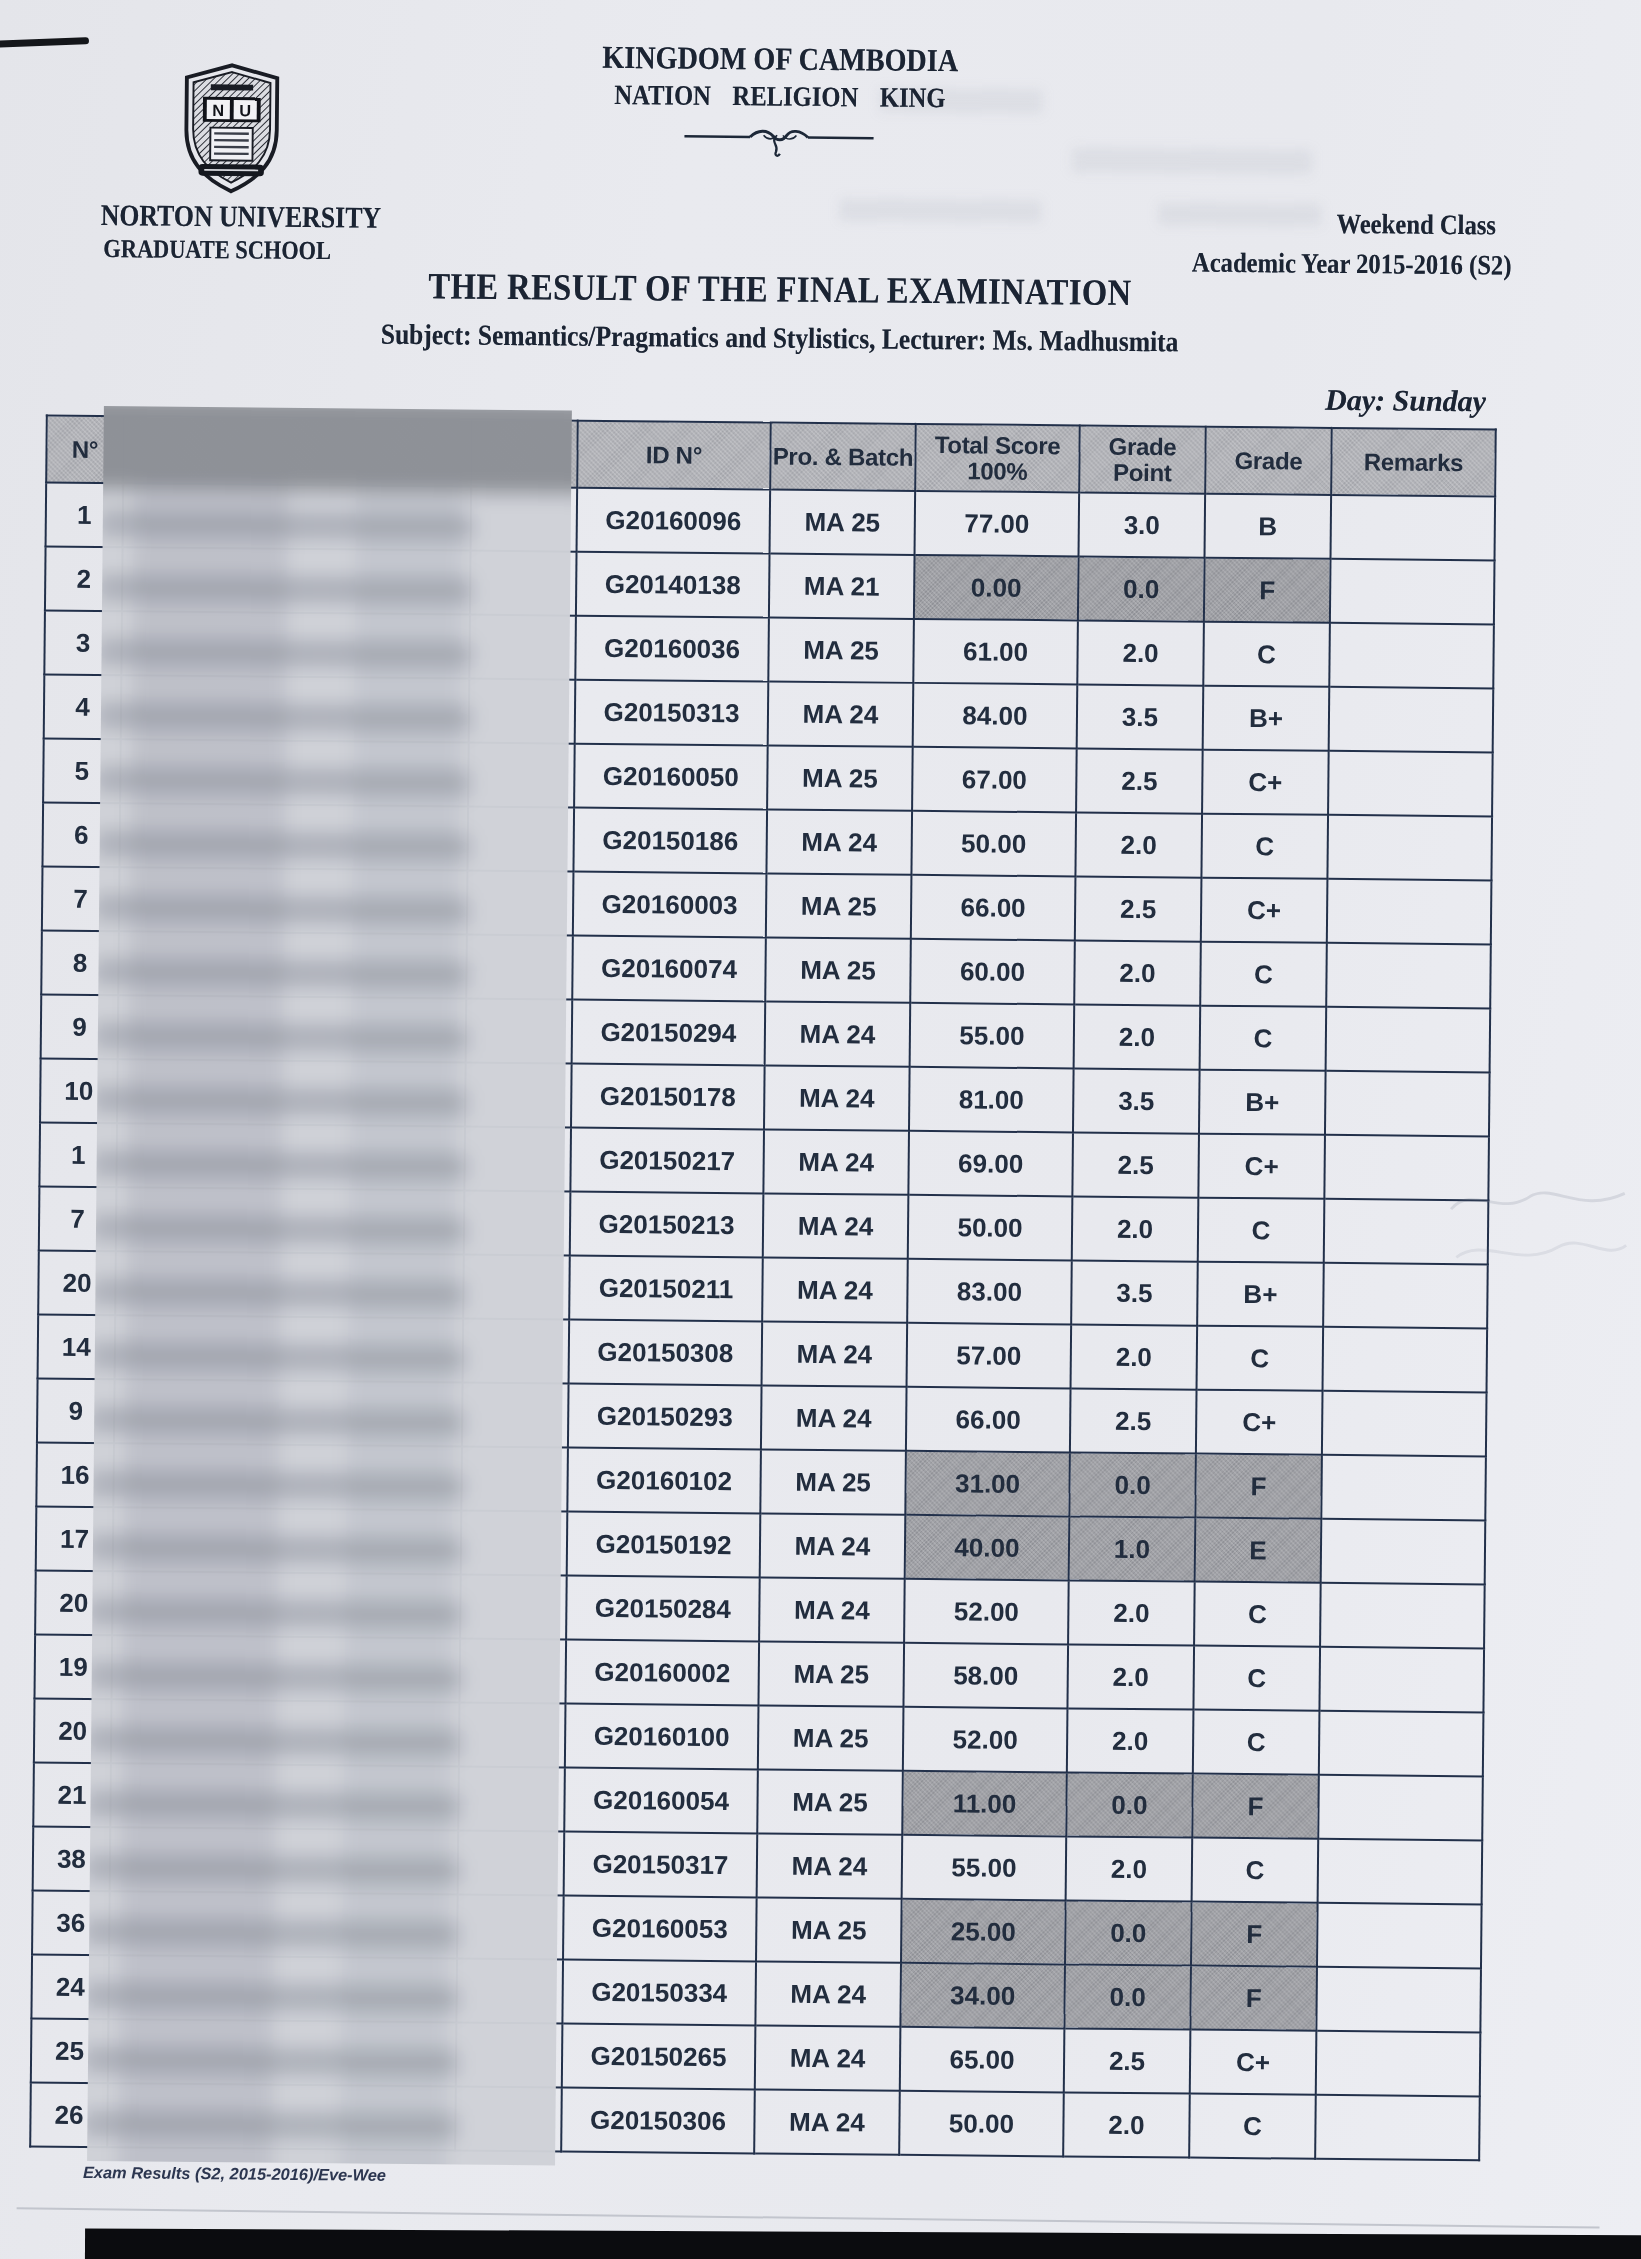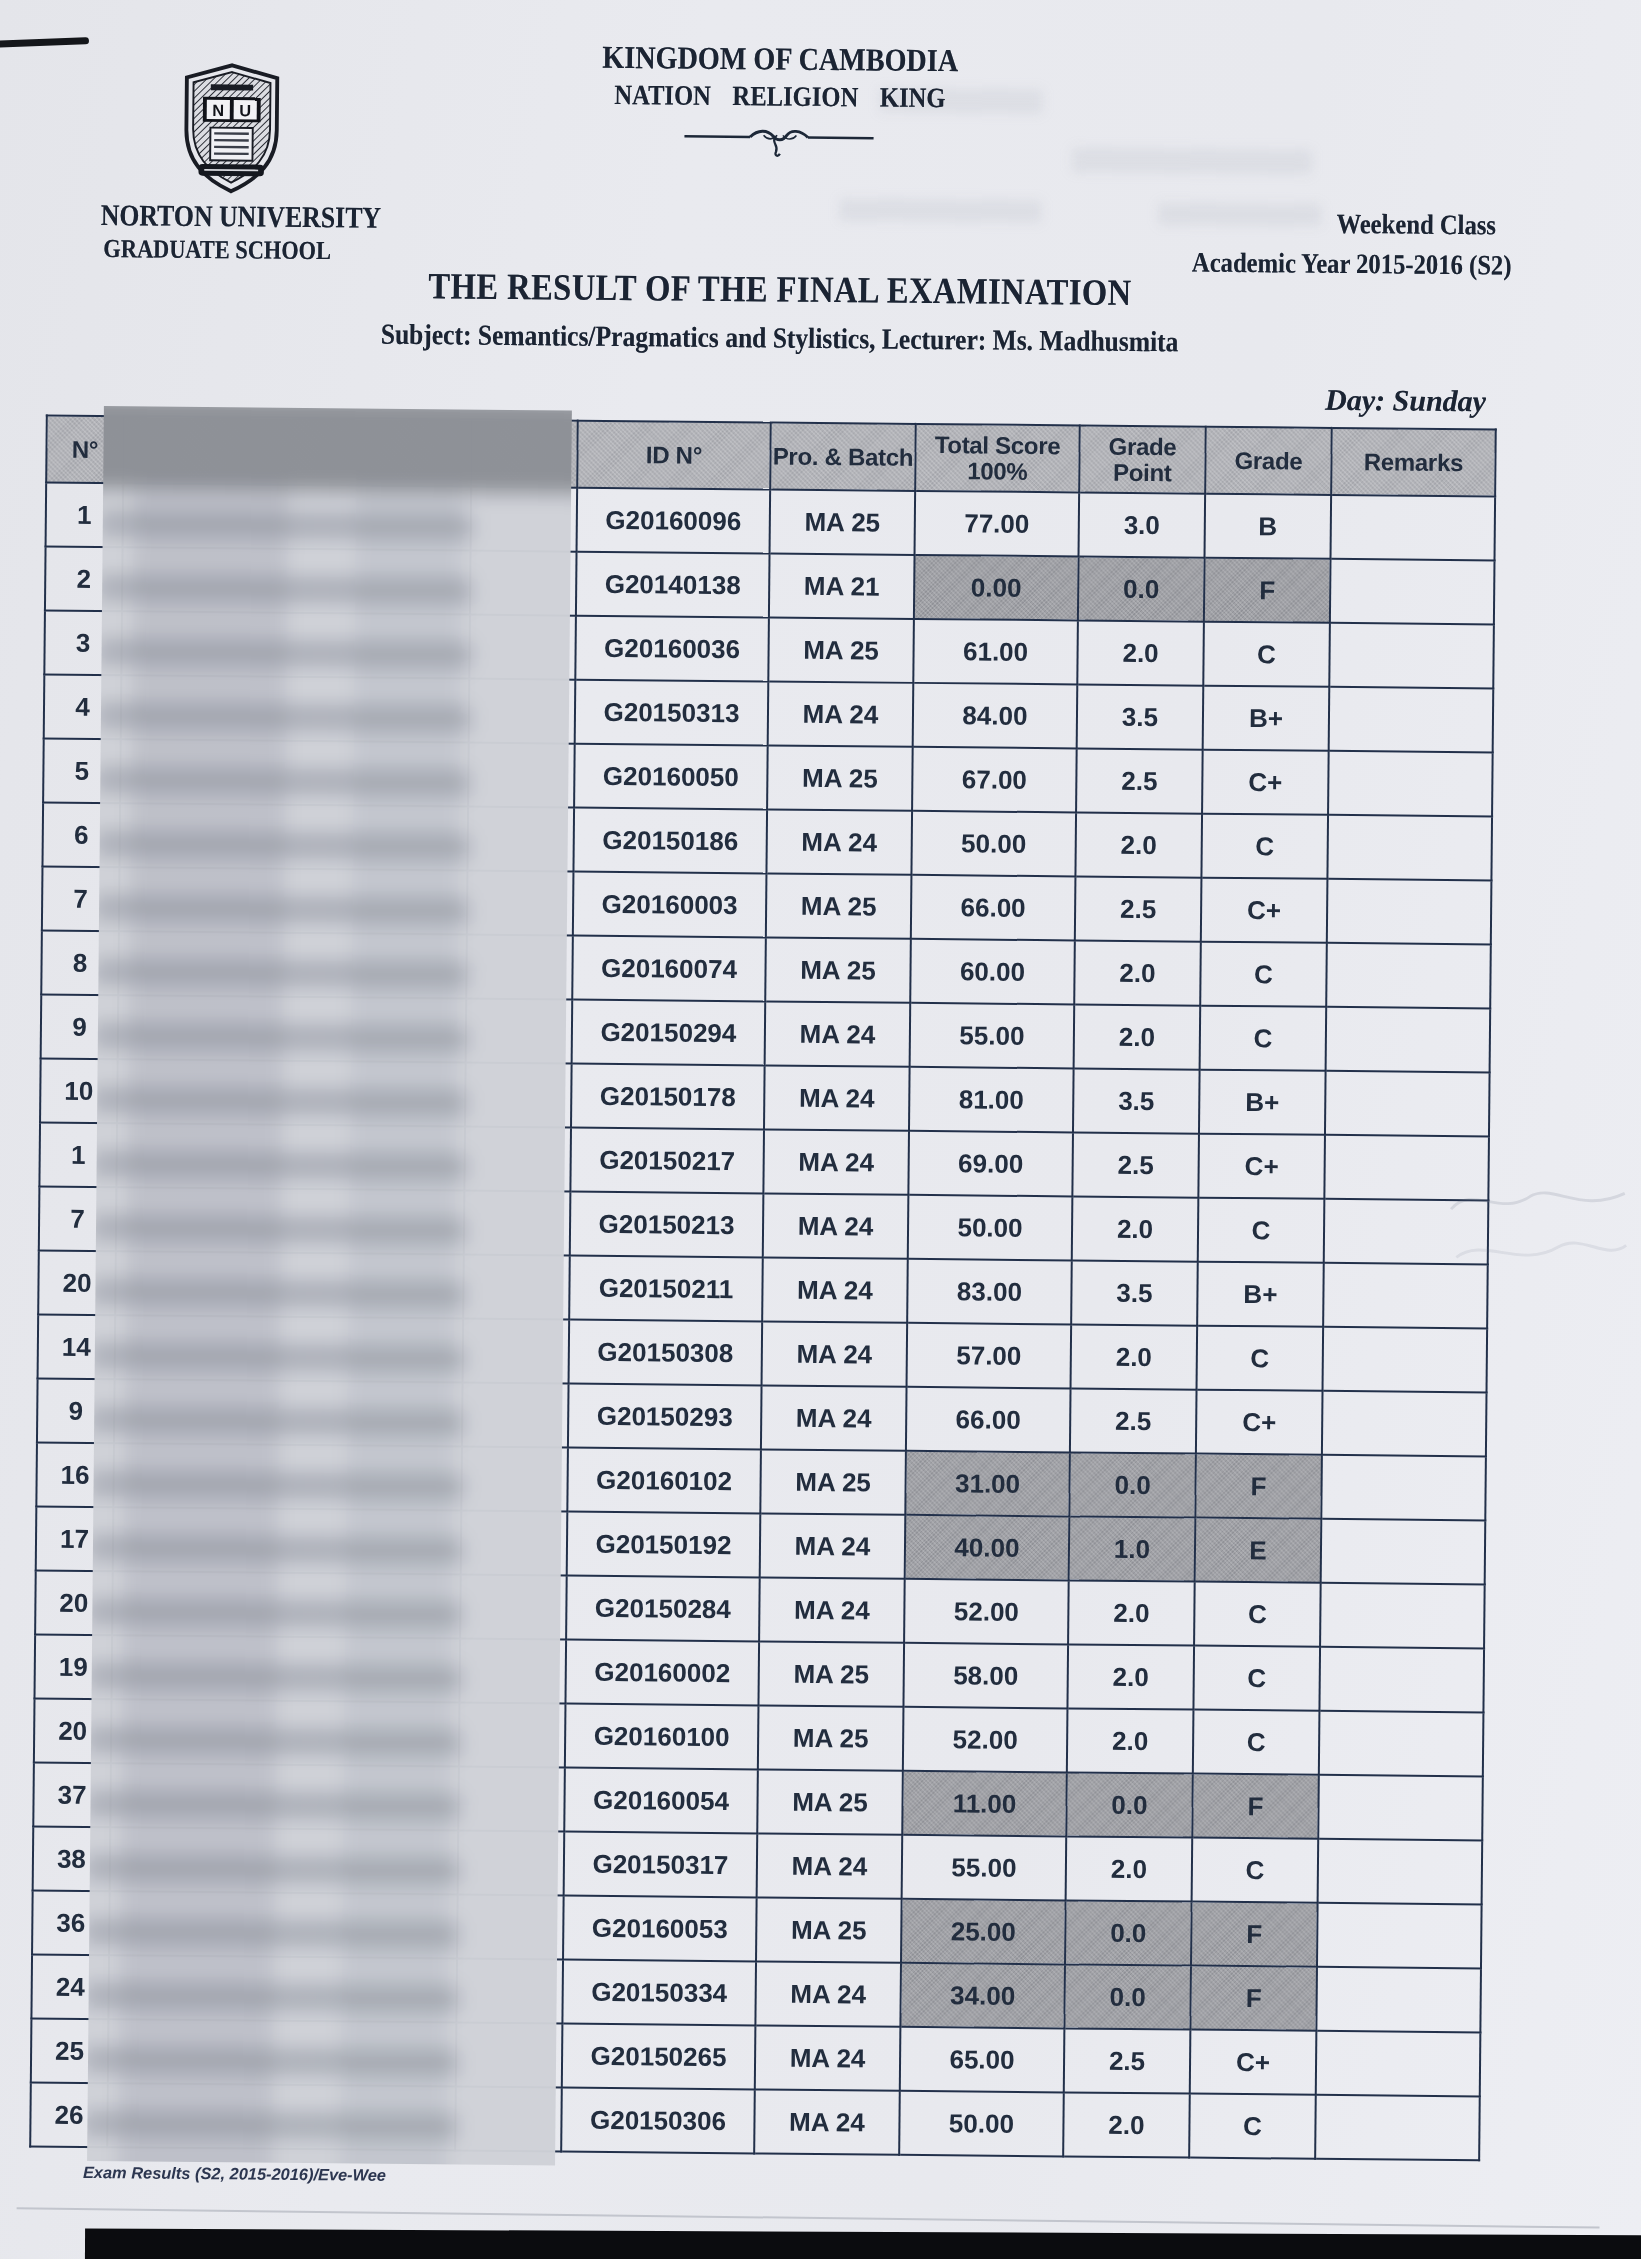--- a/index.html
+++ b/index.html
@@ -398,21 +398,21 @@
         <td class="c-name"></td>
         <td class="c-sex"></td>
         <td class="c-id">G20160100</td>
         <td class="c-batch">MA 25</td>
         <td class="c-score">52.00</td>
         <td class="c-gp">2.0</td>
         <td class="c-grade">C</td>
         <td class="c-remarks"></td>
       </tr>
           <tr>
-        <td class="c-no">37</td>
+        <td class="c-no">21</td>
         <td class="c-name"></td>
         <td class="c-sex"></td>
         <td class="c-id">G20160054</td>
         <td class="c-batch">MA 25</td>
         <td class="c-score hl">11.00</td>
         <td class="c-gp hl">0.0</td>
         <td class="c-grade hl">F</td>
         <td class="c-remarks"></td>
       </tr>
           <tr>

